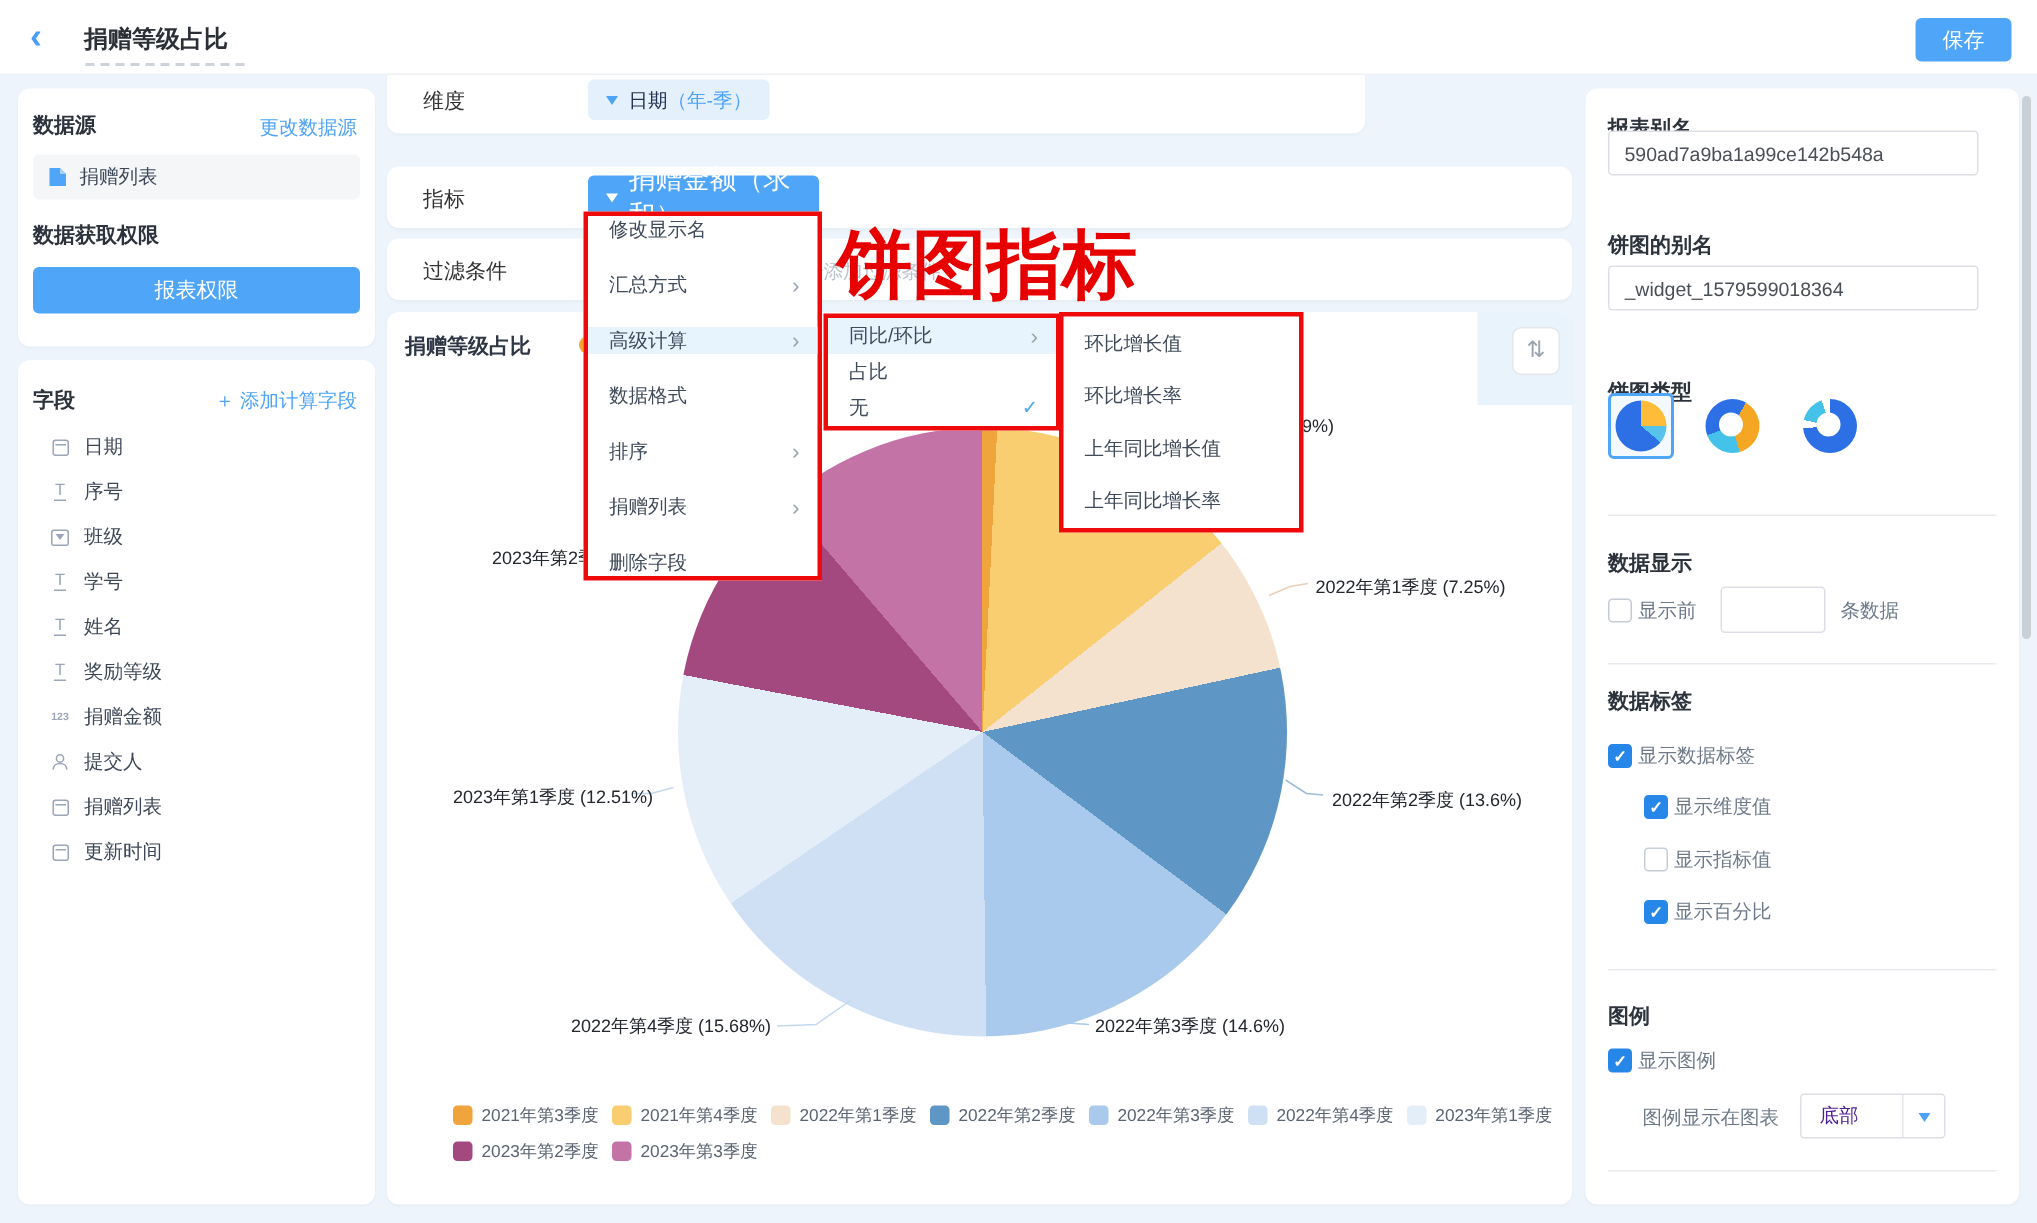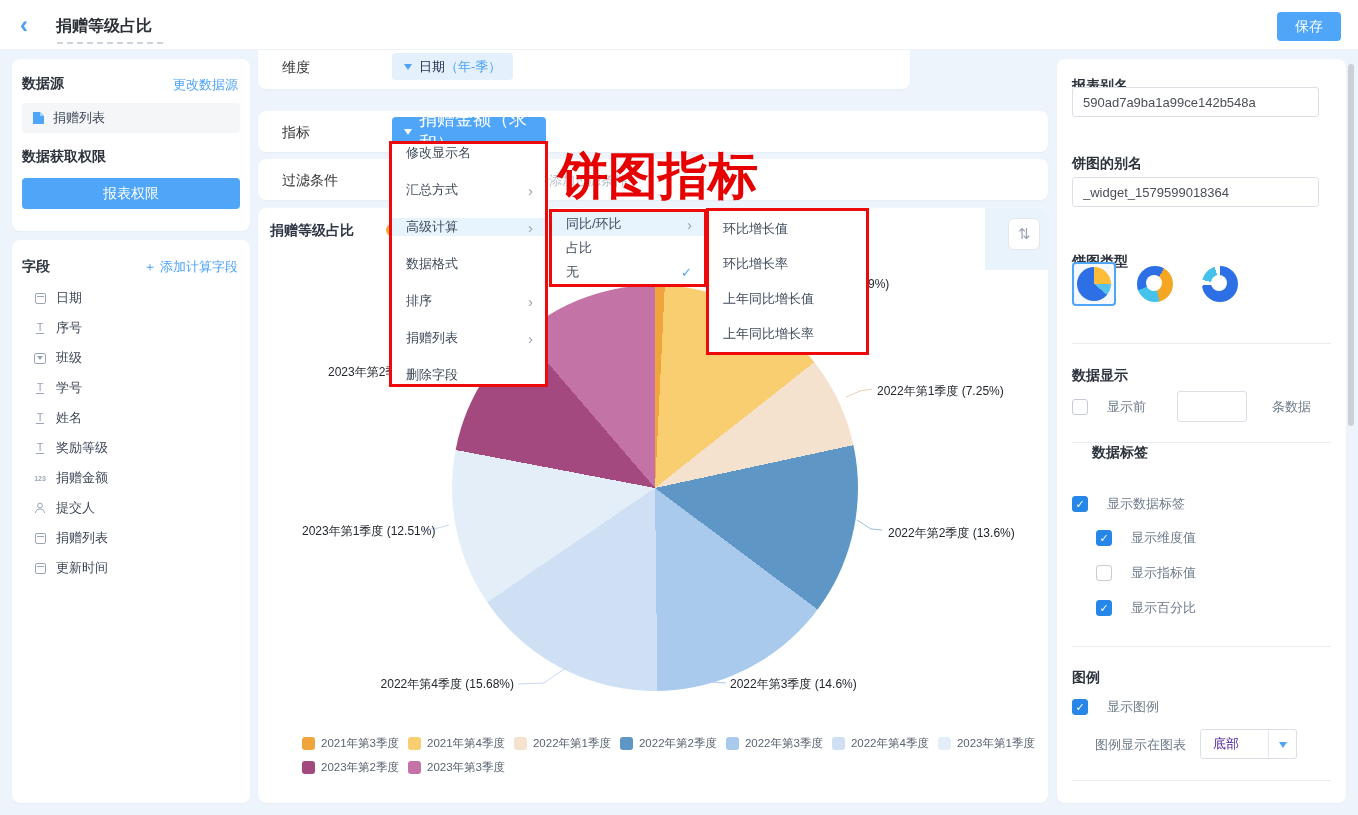--- a/index.html
+++ b/index.html
@@ -54,21 +54,21 @@
   .menu .arr { position:absolute; right:12px; color:#98a2b0; font-size:15px; line-height:1; }
   .menu .chk { position:absolute; right:12px; color:#4fa5f7; font-size:13px; font-weight:bold; }
   .annotation { position:absolute; left:558px; top:150px; font-family:"DejaVu Serif","Liberation Serif",serif; font-size:50px; line-height:52px; font-weight:bold; color:#e60000; z-index:50; white-space:nowrap; pointer-events:none; }
   
   .sec-label { position:absolute; left:15px; font-size:14px; font-weight:bold; color:#2d333d; }
   .tinput { position:absolute; left:15px; width:247px; height:30px; border:1px solid #dce0e6; border-radius:3px; font-size:13px; color:#4a4f57; padding:0 10px; font-family:inherit; background:#fff; }
   .divider { position:absolute; left:15px; width:259px; border-top:1px solid #e8ebf0; }
   .cb { width:16px; height:16px; border:1px solid #c6ccd6; border-radius:3px; background:#fff; display:inline-block; flex:none; cursor:pointer; }
   .cb.on { background:#2787e9; border-color:#2787e9; position:relative; }
   .cb.on::after { content:"✓"; position:absolute; left:2.5px; top:0.5px; color:#fff; font-size:11px; font-weight:bold; }
-  .cbrow { position:absolute; display:flex; align-items:center; gap:19px; }
+  .cbrow { position:absolute; display:flex; align-items:center; gap:4px;font-family:Liberation Serif, serif; }
   .cbrow .clb { font-size:13px; color:#6e7a8a; cursor:pointer; }
   .typebox { position:absolute; width:44px; height:44px; border:2px solid #4fa5f7; border-radius:4px; background:#f3f9ff; display:flex; align-items:center; justify-content:center; cursor:pointer; }
   .pieico { width:34px; height:34px; border-radius:50%; position:relative; }
   .pi1 { background:conic-gradient(#ffbc38 0 90deg,#58c3ea 90deg 130deg,#2d6fe4 130deg 360deg); }
   .pi2 { background:conic-gradient(#2d6fe4 0 30deg,#f5a623 30deg 165deg,#45c2e9 165deg 250deg,#2d6fe4 250deg 360deg); }
   .pi3 { background:conic-gradient(#2d6fe4 0 265deg,#fff 265deg 283deg,#45c2e9 283deg 342deg,#fff 342deg 360deg); }
   .hole::after { content:""; position:absolute; left:9px; top:9px; width:16px; height:16px; background:#fff; border-radius:50%; }
   .selbox { position:absolute; left:143px; top:670px; width:97px; height:30px; border:1px solid #dce0e6; border-radius:3px; background:#fff; display:flex; align-items:center; cursor:pointer; }
   .selbox .stxt { flex:1; padding-left:12px; font-size:13px; color:#4c1d95; }
   .selbox .scar { width:28px; height:100%; border-left:1px solid #e3e6ea; display:flex; align-items:center; justify-content:center; }
@@ -338,21 +338,21 @@
   <div class="sec-label" style="top:308px;">数据显示</div>
   <div class="cbrow" style="left:15px;top:332px;">
     <span class="cb"></span>
     <span class="clb">显示前</span>
     <input class="smallinput" style="position: static; width: 70px; height: 31px; margin-left: 12px;" value="">
     <span class="clb" style="margin-left:6px;">条数据</span>
   </div>
 
   <div class="divider" style="top:383px;"></div>
 
-  <div class="sec-label" style="top:385px;margin-left:20px;">数据标签</div>
+  <div class="sec-label" style="top:400px;">数据标签</div>
   <div class="cbrow" style="left:15px;top:436px;">
     <span class="cb on"></span>
     <span class="clb">显示数据标签</span>
   </div>
   <div class="cbrow" style="left:39px;top:470px;">
     <span class="cb on"></span>
     <span class="clb">显示维度值</span>
   </div>
   <div class="cbrow" style="left:39px;top:505px;">
     <span class="cb"></span>

